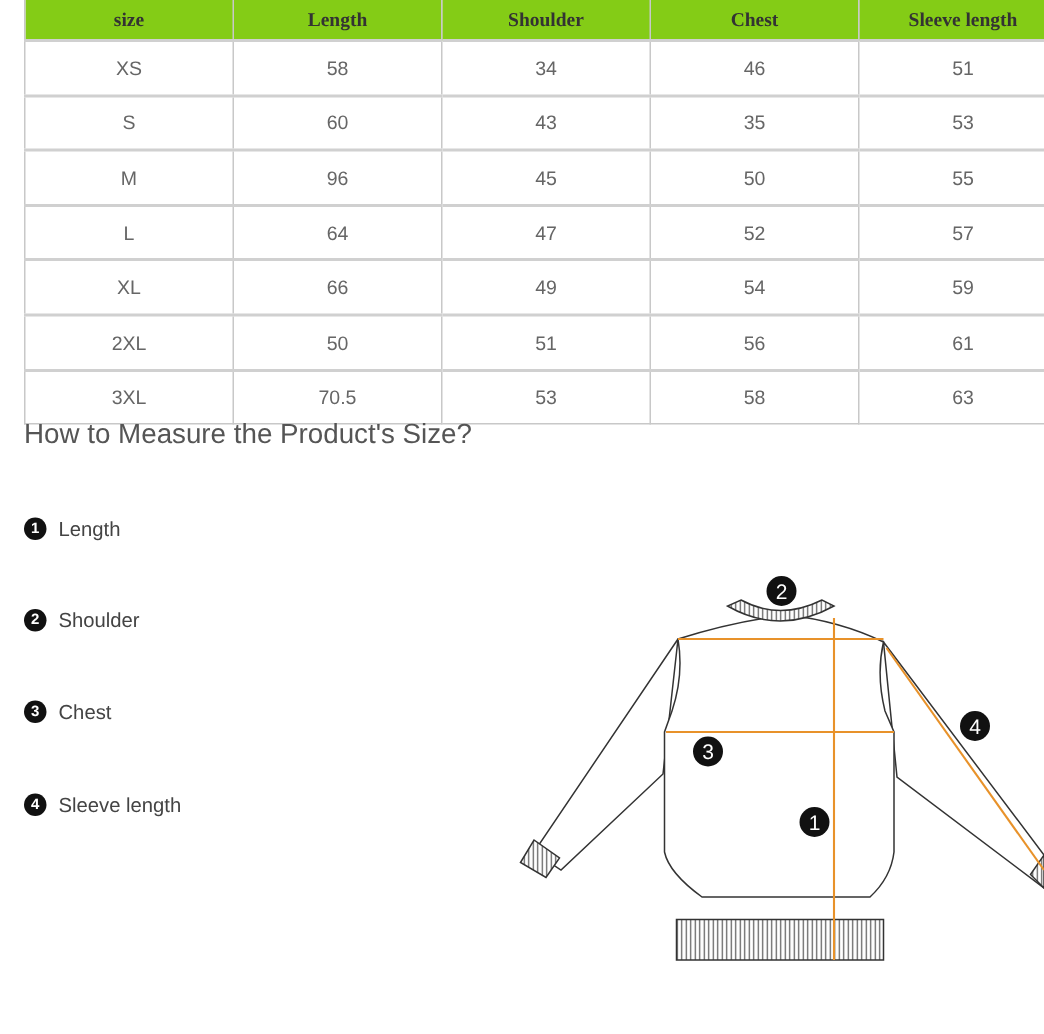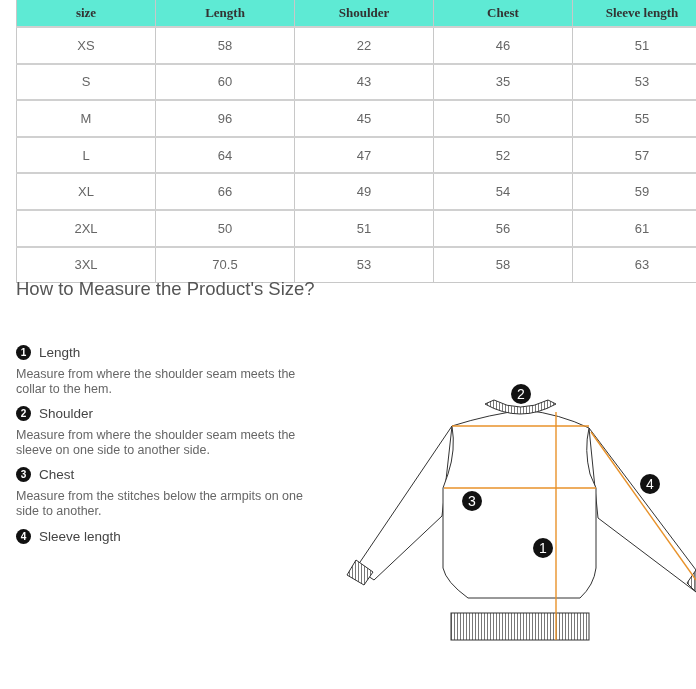--- a/index.html
+++ b/index.html
@@ -1,19 +1,19 @@
 <!DOCTYPE html>
 <html><head>
 <meta charset="utf-8">
 <style>
   html,body{margin:0;padding:0;background:#fff;}
   body{width:696px;height:689px;overflow:hidden;position:relative;font-family:"Liberation Sans",sans-serif;}
   .tbl{position:absolute;left:16px;top:-2px;border-collapse:collapse;table-layout:fixed;width:695px;}
   .tbl th,.tbl td{border:1px solid #c8c8c8;text-align:center;padding:0;}
-  .tbl th{background:#5eead4;height:27px;font-family:"Liberation Serif",serif;font-weight:bold;font-size:13px;color:#333;}
+  .tbl th{background:#84cc16;height:27px;font-family:"Liberation Serif",serif;font-weight:bold;font-size:13px;color:#333;}
   .tbl td{height:34.6px;font-size:13px;color:#666;border-top:2px solid #d0d0d0;}
   .tbl col.c{width:139px;}
   .title{position:absolute;left:16px;top:278px;font-size:18.5px;color:#555;}
   .item{position:absolute;left:16px;}
   .item .hd{display:flex;align-items:center;font-size:13.5px;color:#444;height:18px;}
   .badge{display:inline-flex;width:15px;height:15px;border-radius:50%;background:#111;color:#fff;font-size:10px;font-weight:bold;align-items:center;justify-content:center;margin-right:8px;}
   .item .desc{font-size:12.5px;color:#666;line-height:15px;margin-top:6px;width:310px;}
   .diagram{position:absolute;left:330px;top:370px;width:366px;height:280px;}
 </style>
 </head>
@@ -33,21 +33,21 @@
       <th>Length</th>
       <th>Shoulder</th>
       <th>Chest</th>
       <th>Sleeve length</th>
     </tr>
   </thead>
   <tbody id="tbody">
       <tr>
         <td>XS</td>
         <td>58</td>
-        <td>22</td>
+        <td>34</td>
         <td>46</td>
         <td>51</td>
       </tr>
       <tr>
         <td>S</td>
         <td>60</td>
         <td>43</td>
         <td>35</td>
         <td>53</td>
       </tr>
@@ -89,35 +89,32 @@
     </tbody>
 </table>
 
 <div class="title">How to Measure the Product's Size?</div>
 
 <div class="item" style="top:343px">
   <div class="hd">
       <span class="badge">1</span>
       <span>Length</span>
     </div>
-  <div class="desc">Measure from where the shoulder seam meets the collar to the hem.</div>
 </div>
 <div class="item" style="top:404px">
   <div class="hd">
       <span class="badge">2</span>
       <span>Shoulder</span>
     </div>
-  <div class="desc">Measure from where the shoulder seam meets the sleeve on one side to another side.</div>
 </div>
 <div class="item" style="top:465px">
   <div class="hd">
       <span class="badge">3</span>
       <span>Chest</span>
     </div>
-  <div class="desc">Measure from the stitches below the armpits on one side to another.</div>
 </div>
 <div class="item" style="top:527px">
   <div class="hd">
       <span class="badge">4</span>
       <span>Sleeve length</span>
     </div>
 </div>
 
 <svg class="diagram" viewBox="0 0 366 280">
   <defs>

